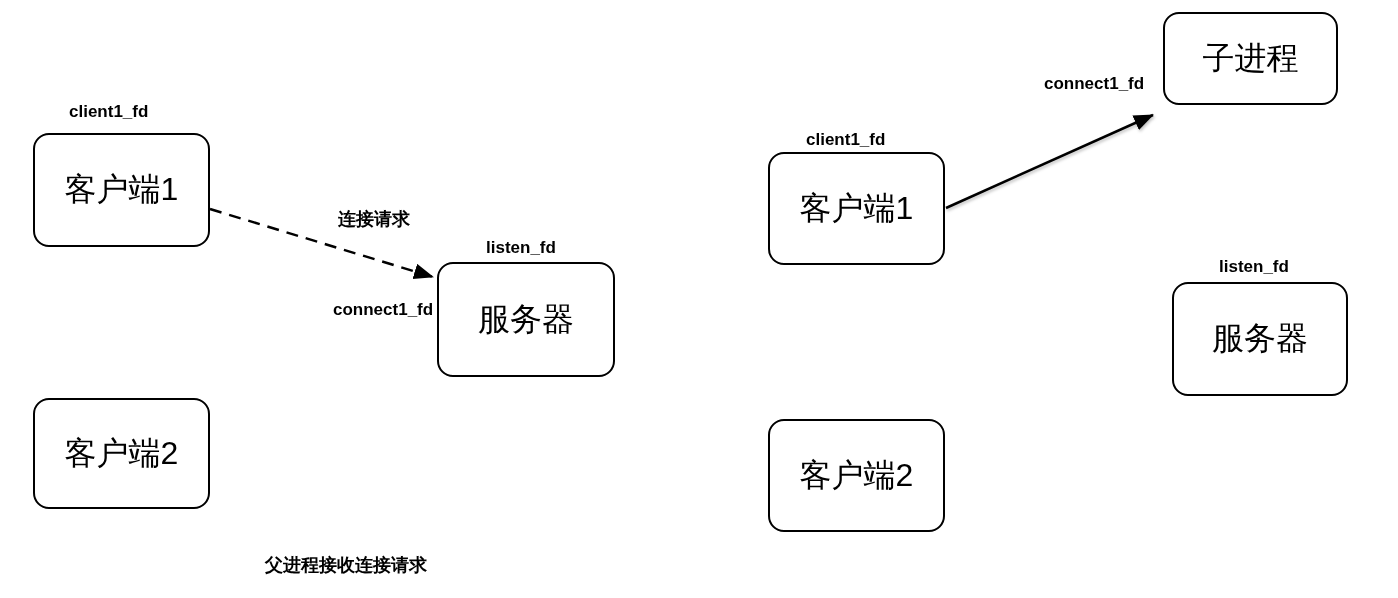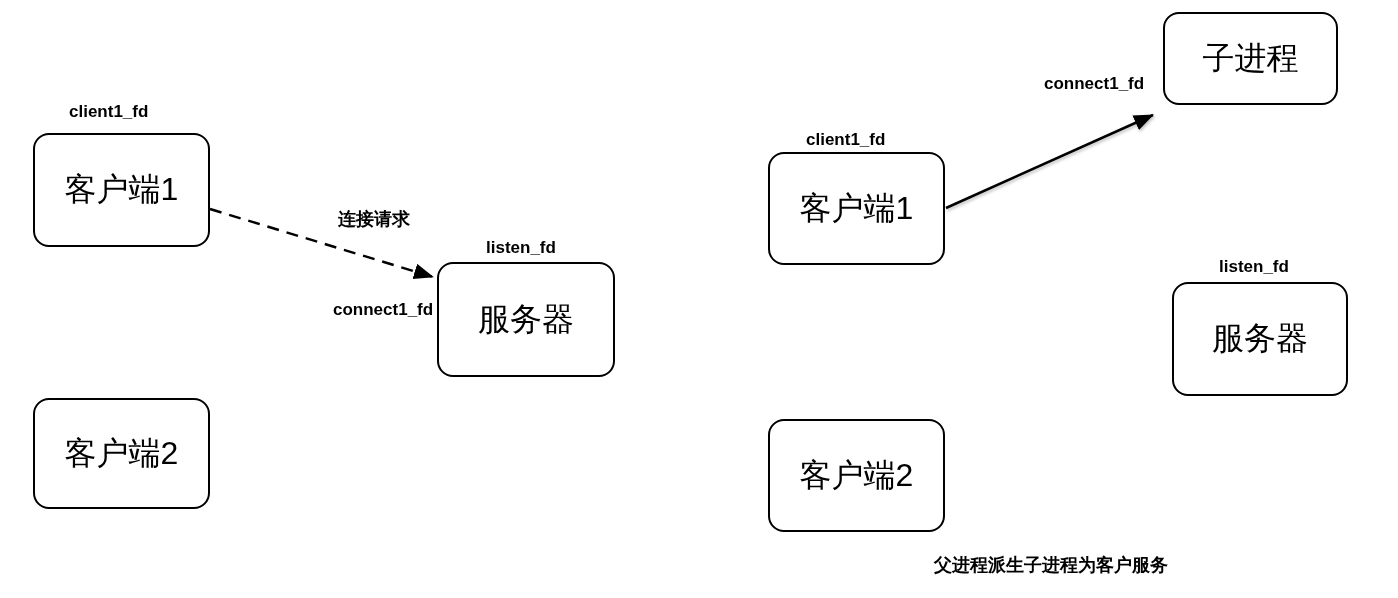--- a/index.html
+++ b/index.html
@@ -100,20 +100,21 @@
   <span class="fd-label" style="left:486px; top:238px;">listen_fd</span>
 
   <div class="node" style="left:437px; top:262px; width:178px; height:115px;">
     <span class="node-label">服务器</span>
   </div>
 
   <div class="node" style="left:33px; top:398px; width:177px; height:111px;">
     <span class="node-label">客户端2</span>
   </div>
 
+  <span class="caption" style="left:346px; top:553px;">父进程接收连接请求</span>
 
   <span class="fd-label" style="left:1044px; top:74px;">connect1_fd</span>
 
   <div class="node" style="left:1163px; top:12px; width:175px; height:93px;">
     <span class="node-label">子进程</span>
   </div>
 
   <span class="fd-label" style="left:806px; top:130px;">client1_fd</span>
 
   <div class="node" style="left:768px; top:152px; width:177px; height:113px;">
@@ -123,15 +124,14 @@
   <span class="fd-label" style="left:1219px; top:257px;">listen_fd</span>
 
   <div class="node" style="left:1172px; top:282px; width:176px; height:114px;">
     <span class="node-label">服务器</span>
   </div>
 
   <div class="node" style="left:768px; top:419px; width:177px; height:113px;">
     <span class="node-label">客户端2</span>
   </div>
 
-  <span class="caption" style="left:1051px; top:553px;">父进程派生子进程为客户服务</span>
 
 </div>
 
 </body></html>

